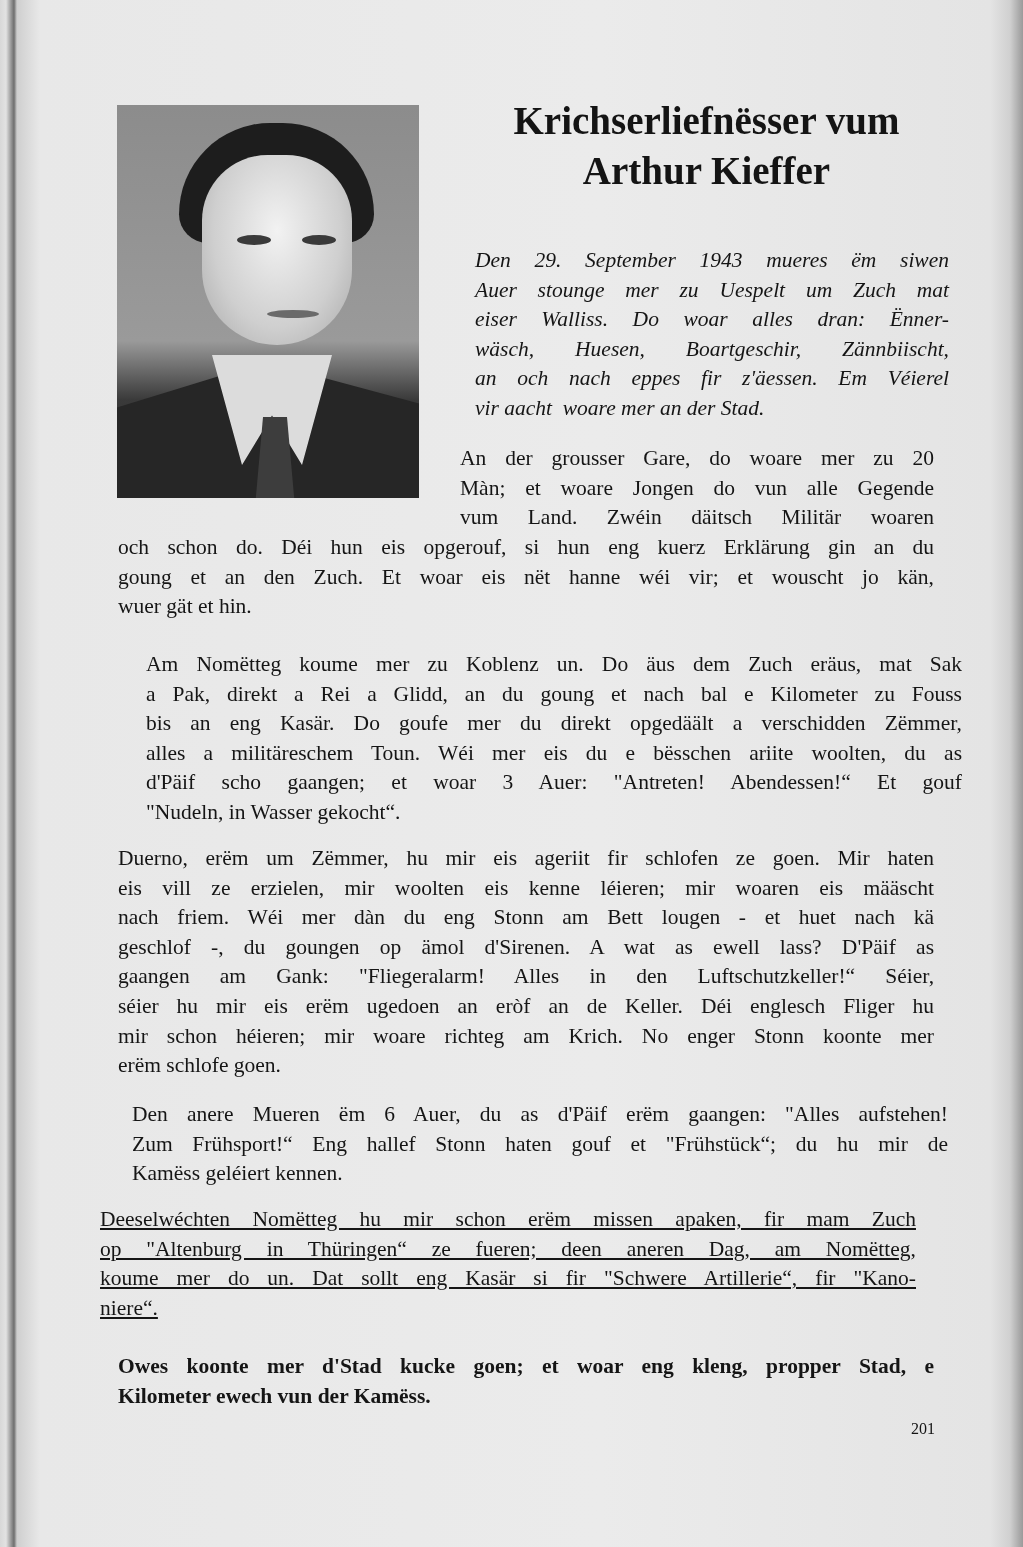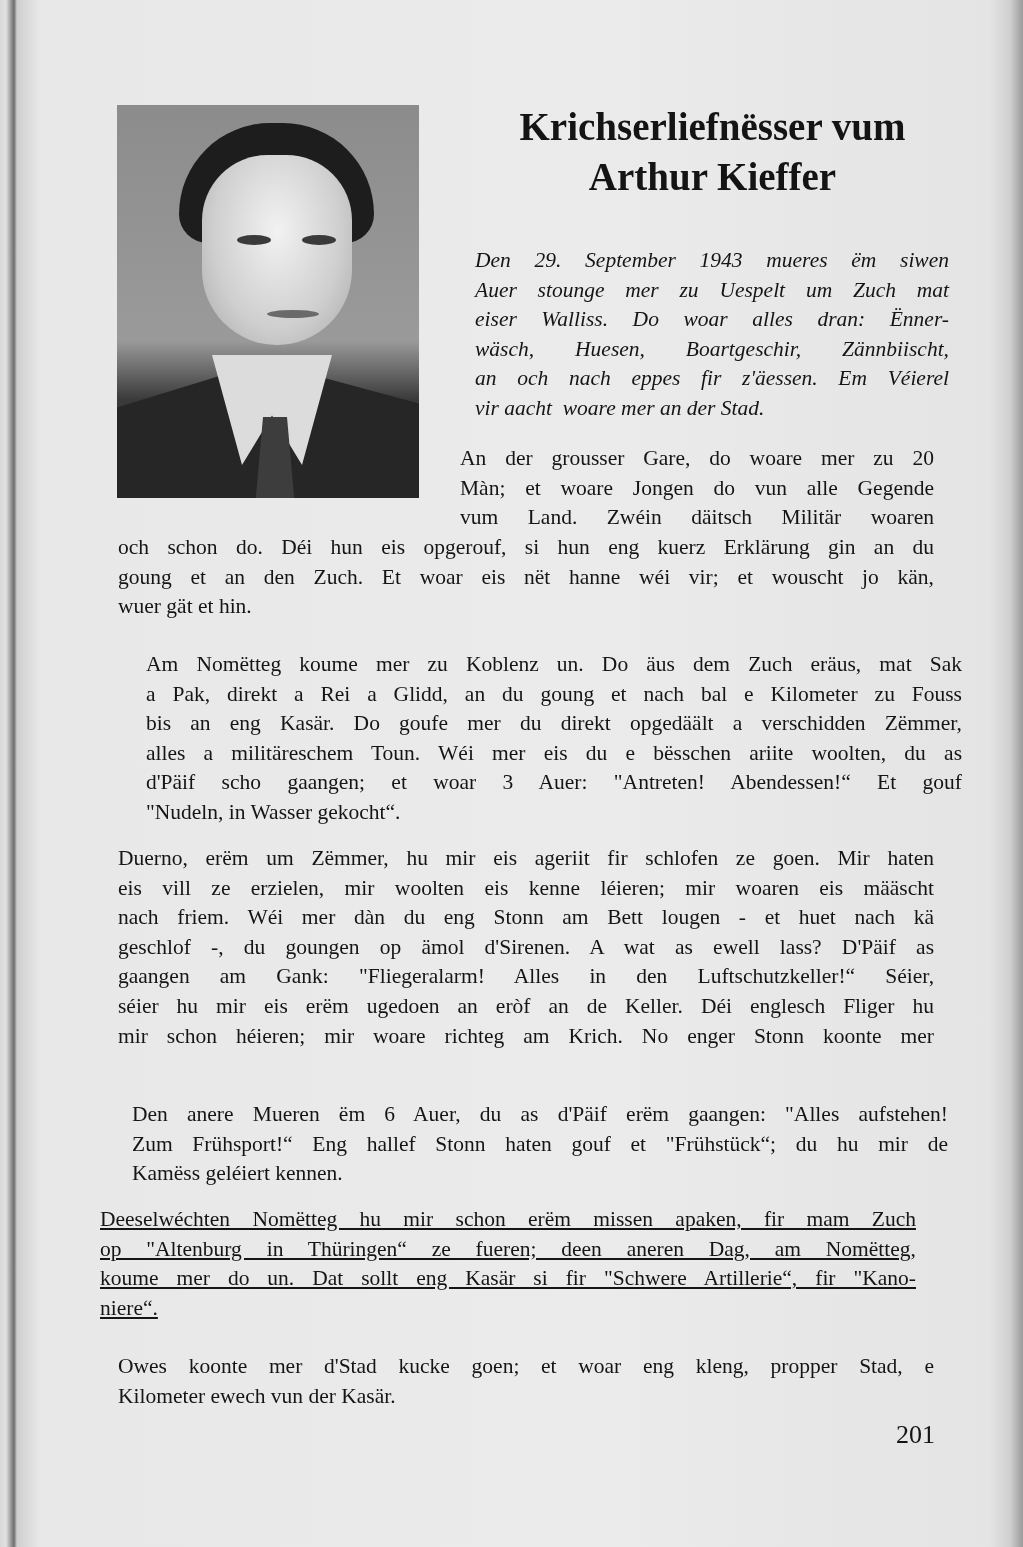--- a/index.html
+++ b/index.html
@@ -43,31 +43,31 @@
     clip-path: polygon(0 0, 100% 0, 75% 100%, 50% 55%, 25% 100%);
   }
   .photo .tie {
     position: absolute; left: 138px; top: 312px; width: 40px; height: 90px;
     background: #3d3d3d;
     clip-path: polygon(20% 0, 80% 0, 100% 100%, 0 100%);
   }
   .title {
     position: absolute; left: 445px; top: 92px; width: 515px;
     text-align: center; font-weight: bold; font-size: 39px; line-height: 50px;
-    margin: 10px;
+    margin: 4px;
   }
   .para {
     position: absolute; margin: 0; font-size: 21.5px; line-height: 29.6px;
     text-align: justify; color: #151515;
   }
   .line { display: block; white-space: nowrap; text-align-last: justify; }
   .line.last { text-align-last: left; }
   .pagenum {
     position: absolute; left: 880px; top: 1420px; width: 55px; text-align: right;
-    font-size: 26px;
+    font-size: 16px;
   }
 </style>
 </head>
 <body>
 
 <div class="page">
 
   <div class="photo">
     <div class="hair"></div>
     <div class="face"></div>
@@ -114,34 +114,35 @@
   </p>
 
   <p class="para" style="left:118px; top:844px; width:816px;">
     <span class="line">Duerno, erëm um Zëmmer, hu mir eis ageriit fir schlofen ze goen. Mir haten</span>
     <span class="line">eis vill ze erzielen, mir woolten eis kenne léieren; mir woaren eis määscht</span>
     <span class="line">nach friem. Wéi mer dàn du eng Stonn am Bett lougen - et huet nach kä</span>
     <span class="line">geschlof -, du goungen op ämol d'Sirenen. A wat as ewell lass? D'Päif as</span>
     <span class="line">gaangen am Gank: "Fliegeralarm! Alles in den Luftschutzkeller!“ Séier,</span>
     <span class="line">séier hu mir eis erëm ugedoen an eròf an de Keller. Déi englesch Fliger hu</span>
     <span class="line">mir schon héieren; mir woare richteg am Krich. No enger Stonn koonte mer</span>
+    <span class="line last">erëm schlofe goen.</span>
   </p>
 
   <p class="para" style="left:118px; top:1100px; width:816px;margin-left:14px;">
     <span class="line">Den anere Mueren ëm 6 Auer, du as d'Päif erëm gaangen: "Alles aufstehen!</span>
     <span class="line">Zum Frühsport!“ Eng hallef Stonn haten gouf et "Frühstück“; du hu mir de</span>
     <span class="line last">Kamëss geléiert kennen.</span>
   </p>
 
   <p class="para" style="left:100px; top:1205px; width:816px;text-decoration:underline;">
     <span class="line">Deeselwéchten Nomëtteg hu mir schon erëm missen apaken, fir mam Zuch</span>
     <span class="line">op "Altenburg in Thüringen“ ze fueren; deen aneren Dag, am Nomëtteg,</span>
     <span class="line">koume mer do un. Dat sollt eng Kasär si fir "Schwere Artillerie“, fir "Kano-</span>
     <span class="line last">niere“.</span>
   </p>
 
-  <p class="para" style="left:118px; top:1352px; width:816px;">
+  <p class="para" style="left:118px; top:1352px; width:816px;font-weight:bold;">
     <span class="line">Owes koonte mer d'Stad kucke goen; et woar eng kleng, propper Stad, e</span>
-    <span class="line last">Kilometer ewech vun der Kasär.</span>
+    <span class="line last">Kilometer ewech vun der Kamëss.</span>
   </p>
 
   <div class="pagenum">201</div>
 </div>
 
 </body></html>

